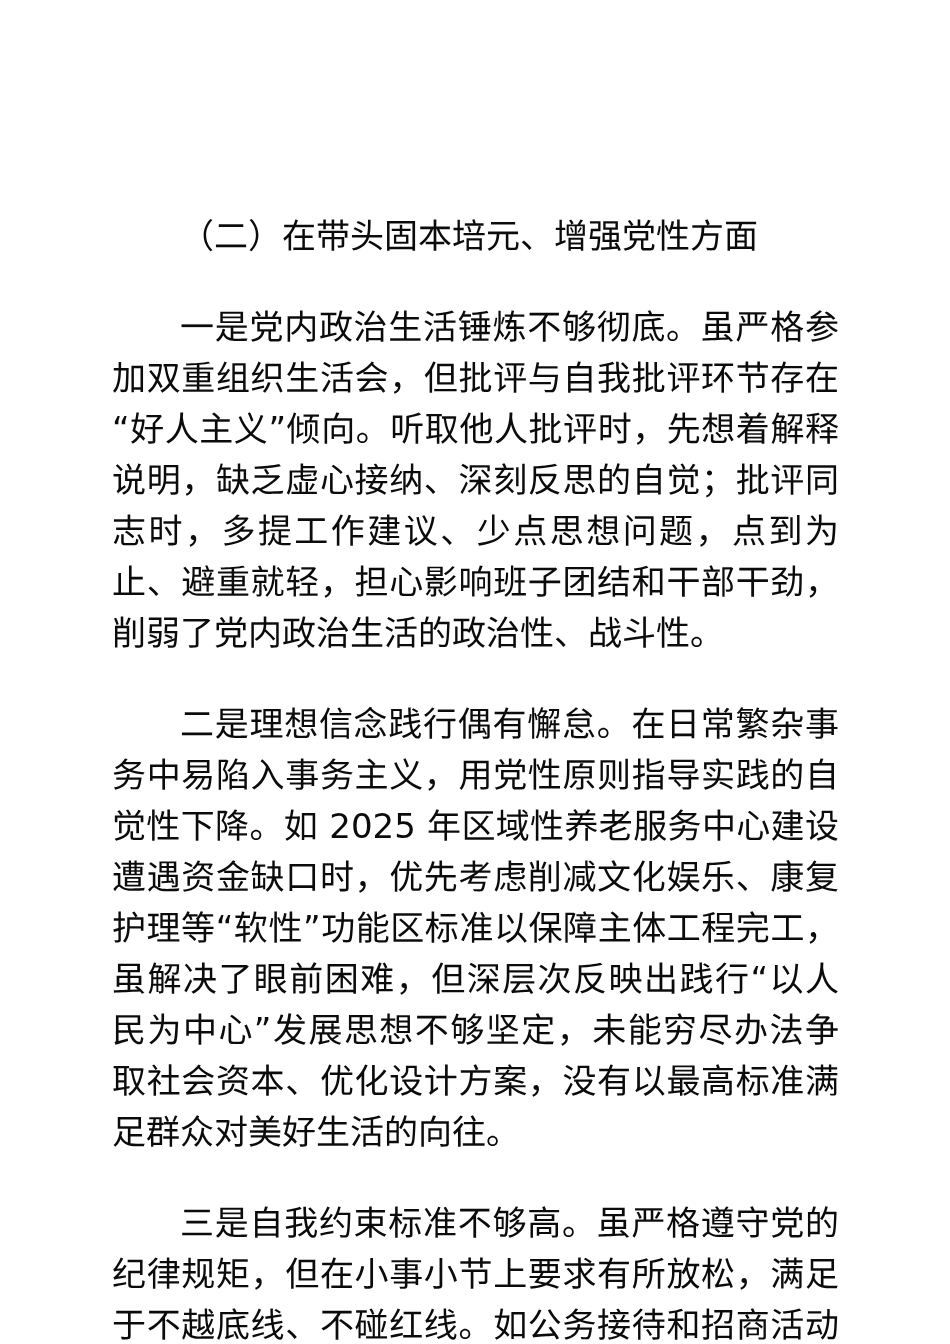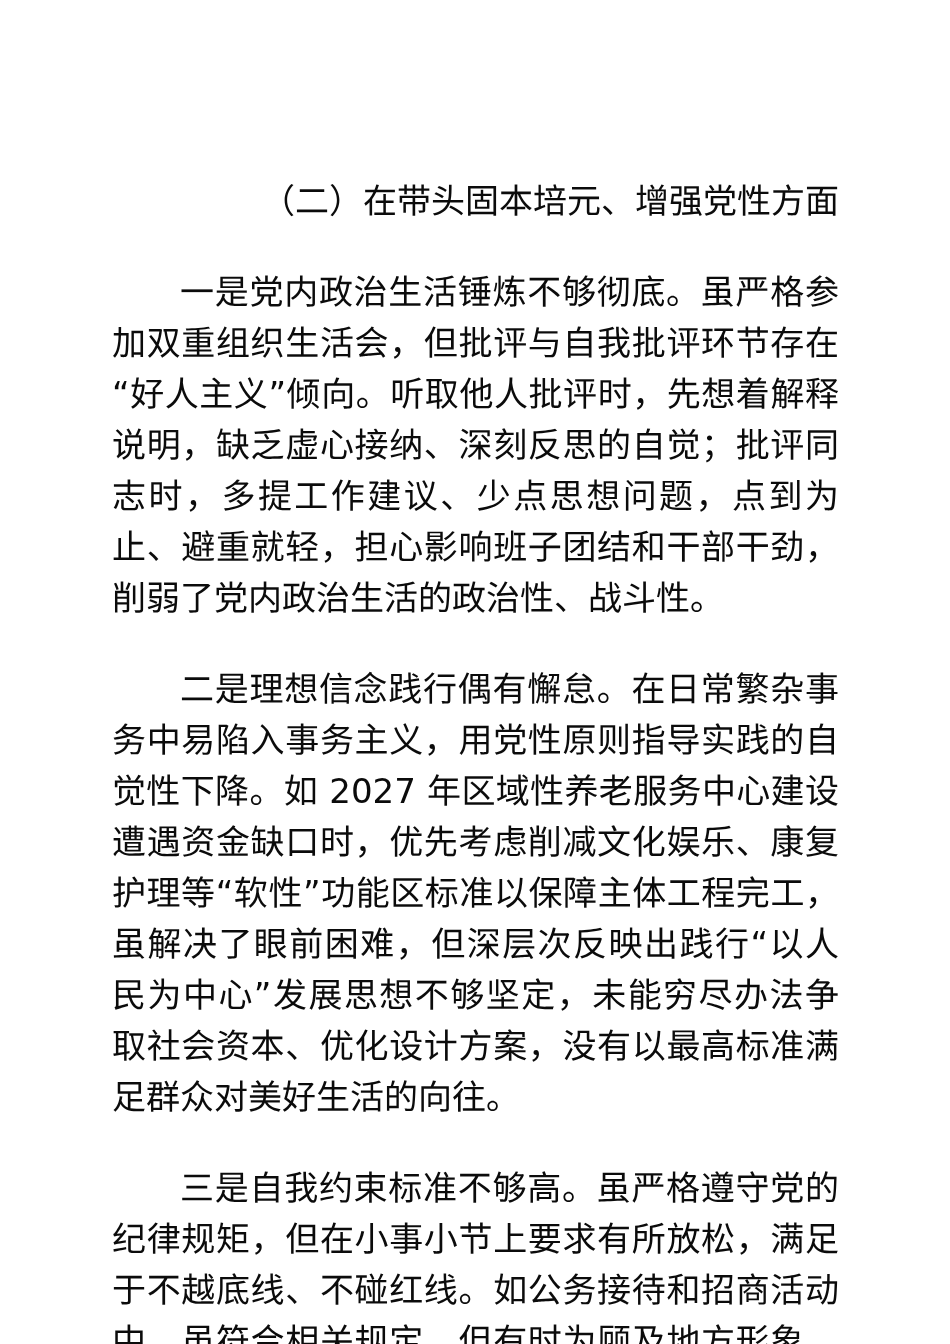--- a/index.html
+++ b/index.html
@@ -40,21 +40,22 @@
     color: #0b0b0b;
     text-align: justify;
     text-justify: inter-ideograph;
     white-space: normal;
     word-break: break-all;
     margin: 0;
   }
 
   .doc-heading {
     text-indent: 68px;
-    text-align: right;
+    text-align: left;
+    margin-top: 35px;
   }
 
   .doc-para {
     text-indent: 68px;
   }
 
   
   .doc-para:last-child,
   .doc-heading:last-child {
     text-align-last: left;
@@ -68,18 +69,18 @@
 </head>
 <body>
 
 <div class="page">
   <div class="page-body">
 
     <p class="doc-heading">（二）在带头固本培元、增强党性方面</p>
 
     <p class="doc-para">一是党内政治生活锤炼不够彻底。虽严格参加双重组织生活会，但批评与自我批评环节存在“好人主义”倾向。听取他人批评时，先想着解释说明，缺乏虚心接纳、深刻反思的自觉；批评同志时，多提工作建议、少点思想问题，点到为止、避重就轻，担心影响班子团结和干部干劲，削弱了党内政治生活的政治性、战斗性。</p>
 
-    <p class="doc-para">二是理想信念践行偶有懈怠。在日常繁杂事务中易陷入事务主义，用党性原则指导实践的自觉性下降。如 2027 年区域性养老服务中心建设遭遇资金缺口时，优先考虑削减文化娱乐、康复护理等“软性”功能区标准以保障主体工程完工，虽解决了眼前困难，但深层次反映出践行“以人民为中心”发展思想不够坚定，未能穷尽办法争取社会资本、优化设计方案，没有以最高标准满足群众对美好生活的向往。</p>
+    <p class="doc-para">二是理想信念践行偶有懈怠。在日常繁杂事务中易陷入事务主义，用党性原则指导实践的自觉性下降。如 2025 年区域性养老服务中心建设遭遇资金缺口时，优先考虑削减文化娱乐、康复护理等“软性”功能区标准以保障主体工程完工，虽解决了眼前困难，但深层次反映出践行“以人民为中心”发展思想不够坚定，未能穷尽办法争取社会资本、优化设计方案，没有以最高标准满足群众对美好生活的向往。</p>
 
     <p class="doc-para">三是自我约束标准不够高。虽严格遵守党的纪律规矩，但在小事小节上要求有所放松，满足于不越底线、不碰红线。如公务接待和招商活动中，虽符合相关规定，但有时为顾及地方形象，在菜品标准、车辆安排等细节上贴近上限，勤俭节约的政治自觉和行动自觉仍需强化，党性修养的严谨性不足。</p>
 
   </div>
 </div>
 
 </body></html>

